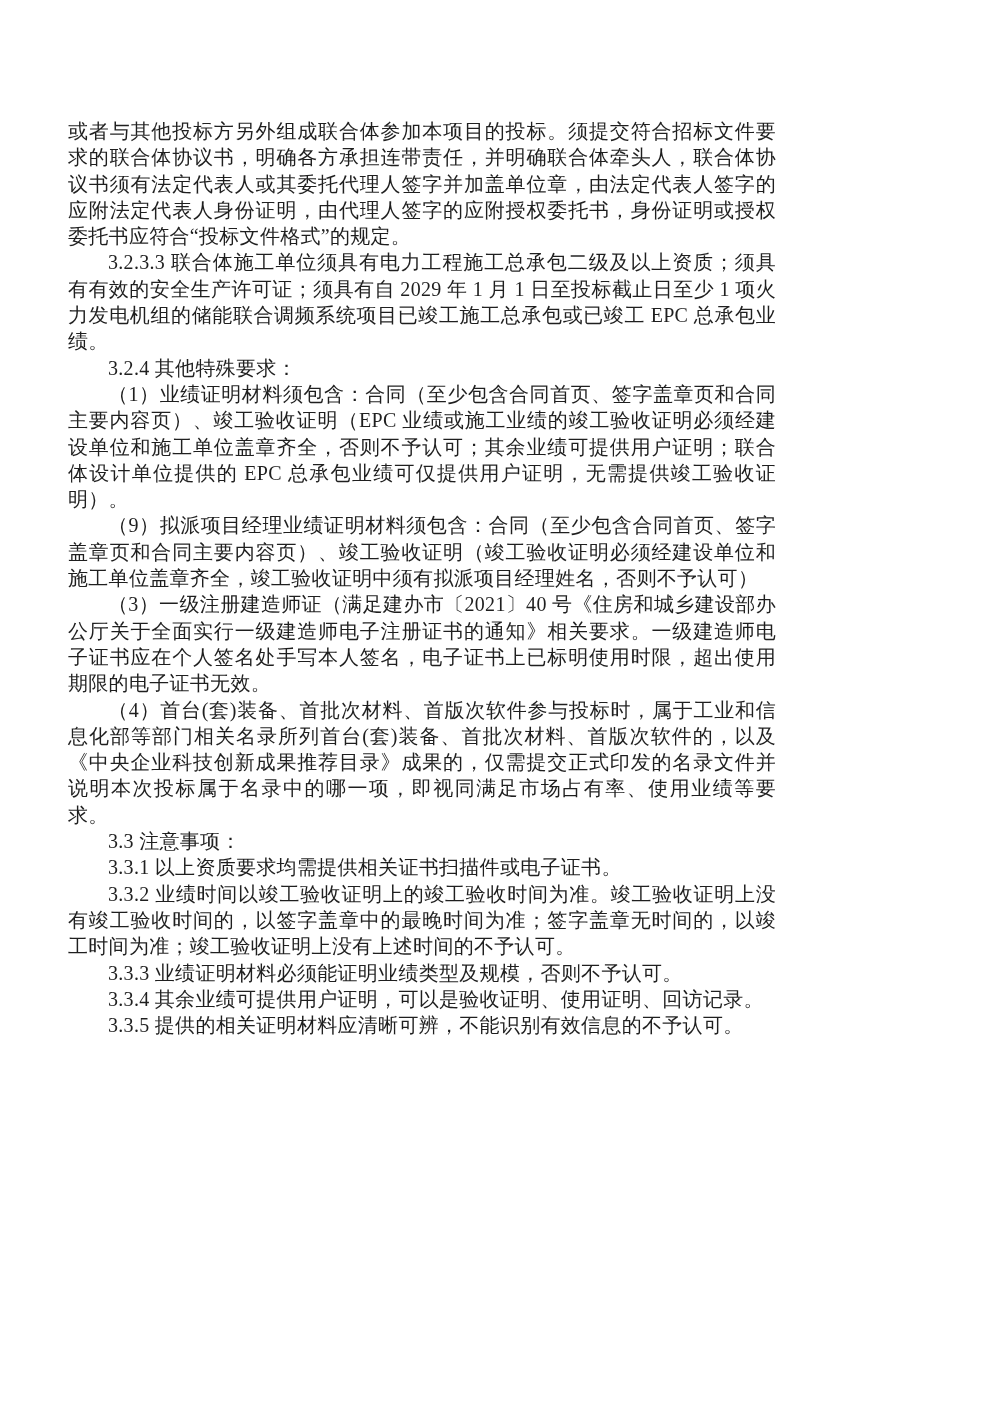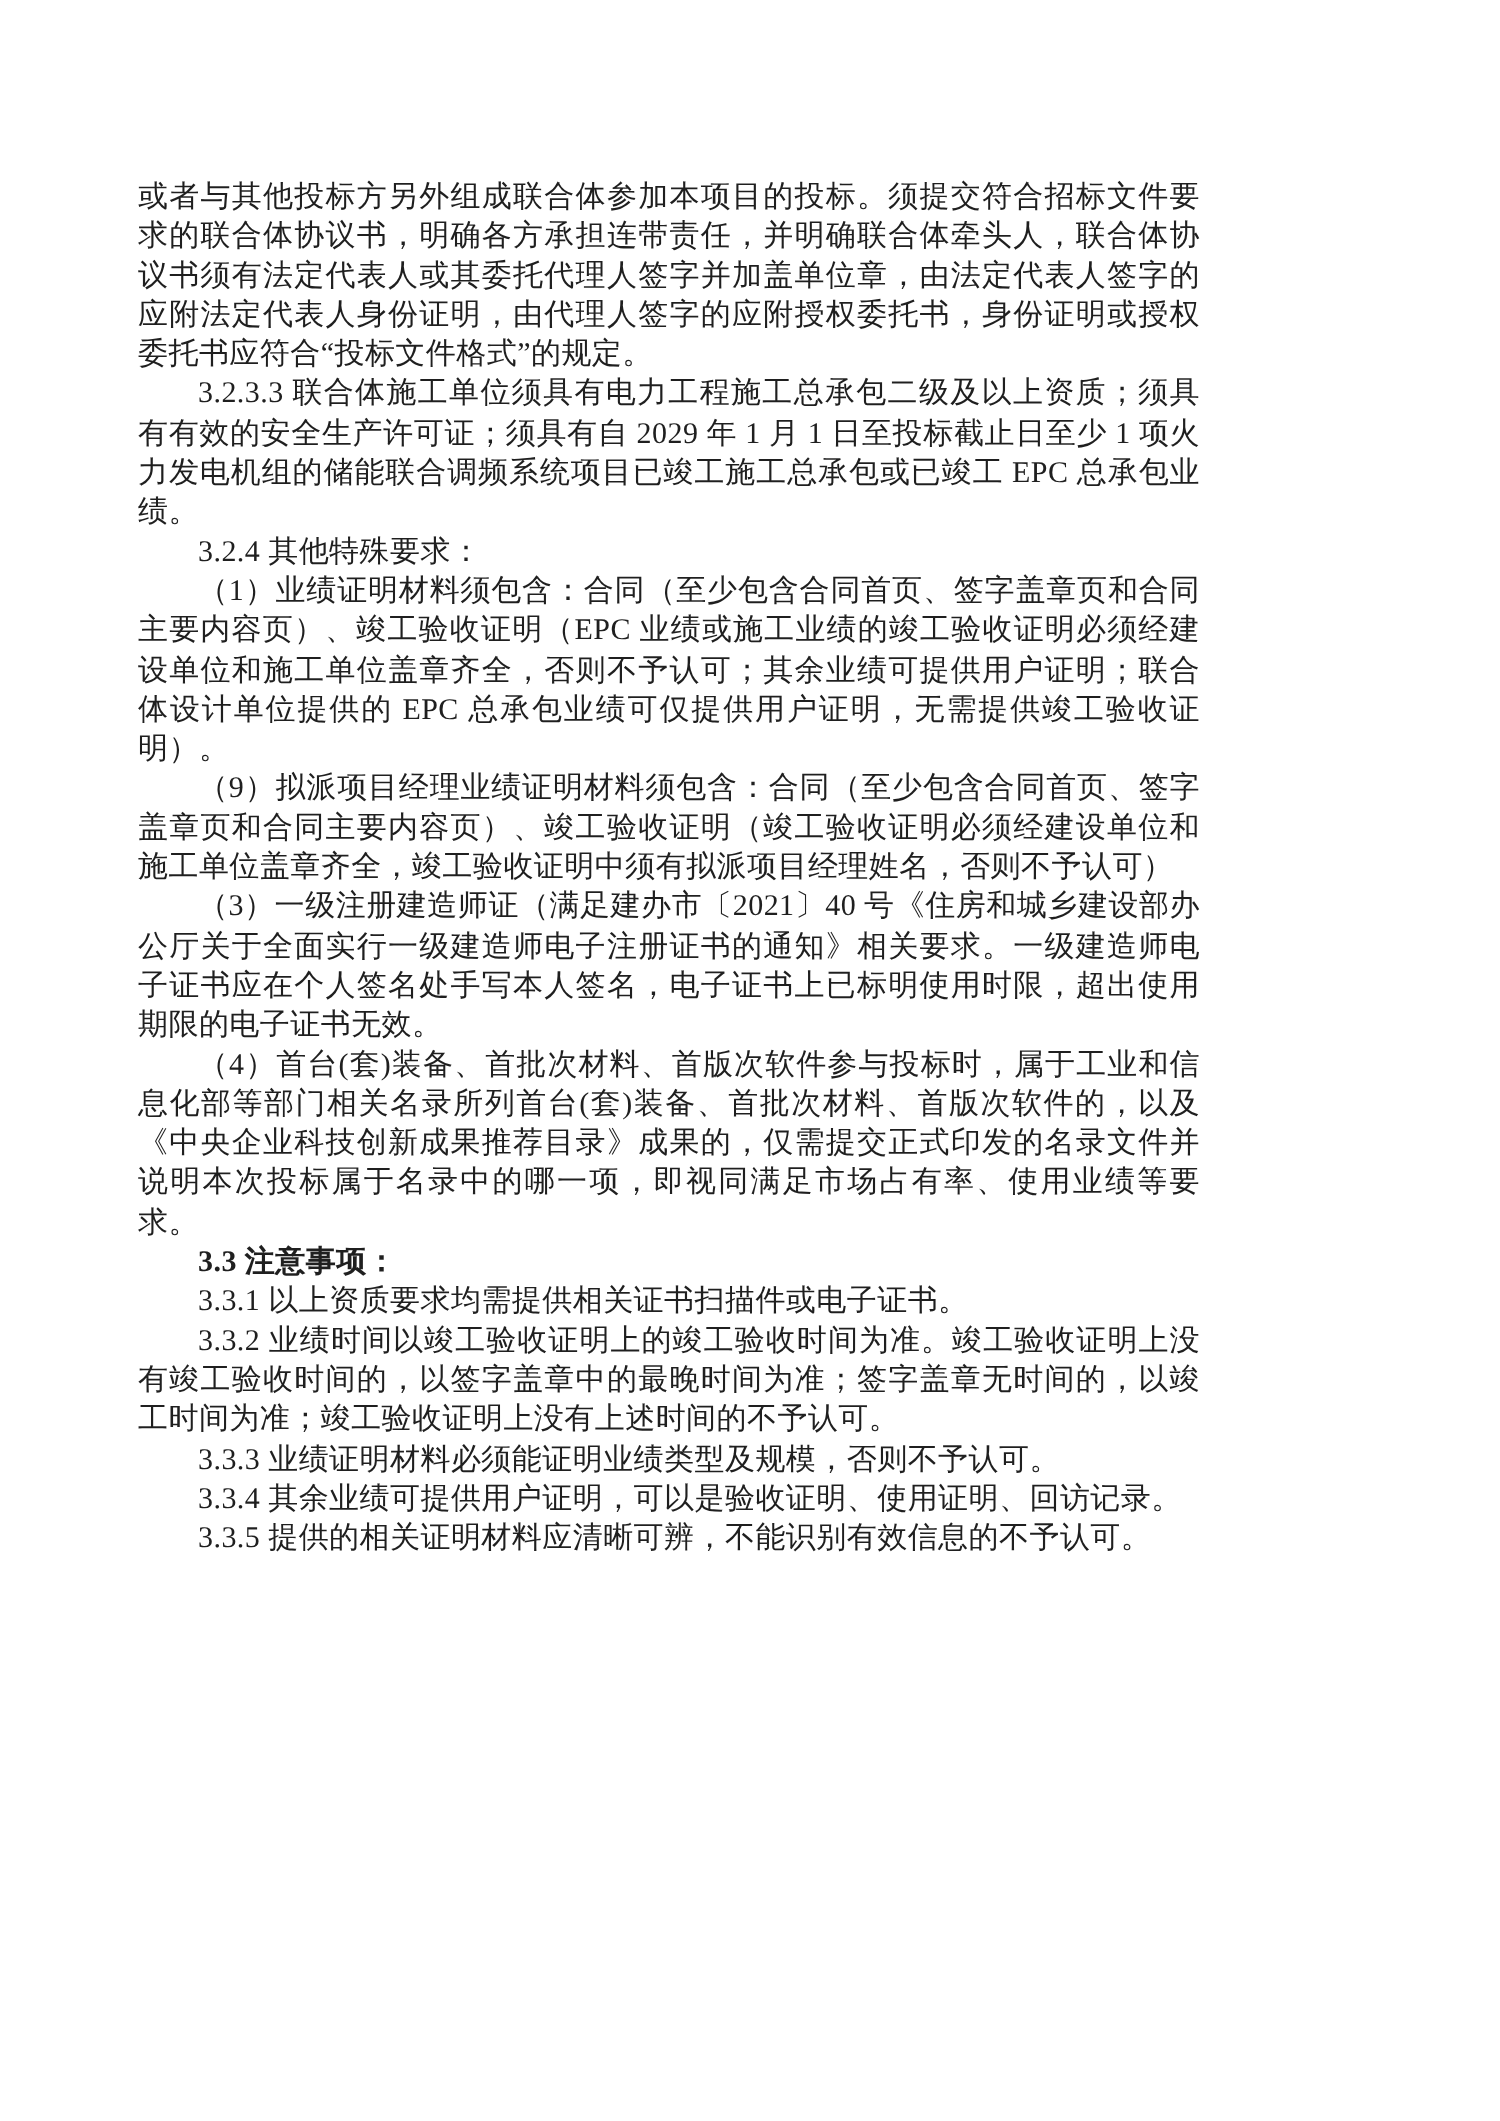--- a/index.html
+++ b/index.html
@@ -6,21 +6,21 @@
     margin: 0;
     padding: 0;
     background: #ffffff;
   }
   .page {
     position: relative;
     width: 1000px;
     height: 1414px;
     box-sizing: border-box;
     background: #ffffff;
-    padding: 118px 144px 40px 92px;
+    padding: 118px 144px 40px 68px;
     overflow: hidden;
   }
   .doc-body {
     width: 708px;
   }
   .doc-body p {
     margin: 0;
     padding: 0;
     font-family: "Liberation Serif", "DejaVu Serif", serif;
     font-size: 20px;
@@ -28,21 +28,21 @@
     color: #1f1f1f;
     text-align: justify;
     text-justify: inter-character;
     letter-spacing: 0.3px;
     word-break: break-all;
   }
   .doc-body p.indent {
     text-indent: 2em;
   }
   .doc-body p.bold {
-    font-weight: bold;
+    font-weight: normal;
   }
 </style>
 </head>
 <body>
 
 <div class="page">
   <div class="doc-body" id="doc-body">
       <p class="">或者与其他投标方另外组成联合体参加本项目的投标。须提交符合招标文件要求的联合体协议书，明确各方承担连带责任，并明确联合体牵头人，联合体协议书须有法定代表人或其委托代理人签字并加盖单位章，由法定代表人签字的应附法定代表人身份证明，由代理人签字的应附授权委托书，身份证明或授权委托书应符合“投标文件格式”的规定。</p>
       <p class="indent">3.2.3.3 联合体施工单位须具有电力工程施工总承包二级及以上资质；须具有有效的安全生产许可证；须具有自 2029 年 1 月 1 日至投标截止日至少 1 项火力发电机组的储能联合调频系统项目已竣工施工总承包或已竣工 EPC 总承包业绩。</p>
       <p class="indent">3.2.4 其他特殊要求：</p>

